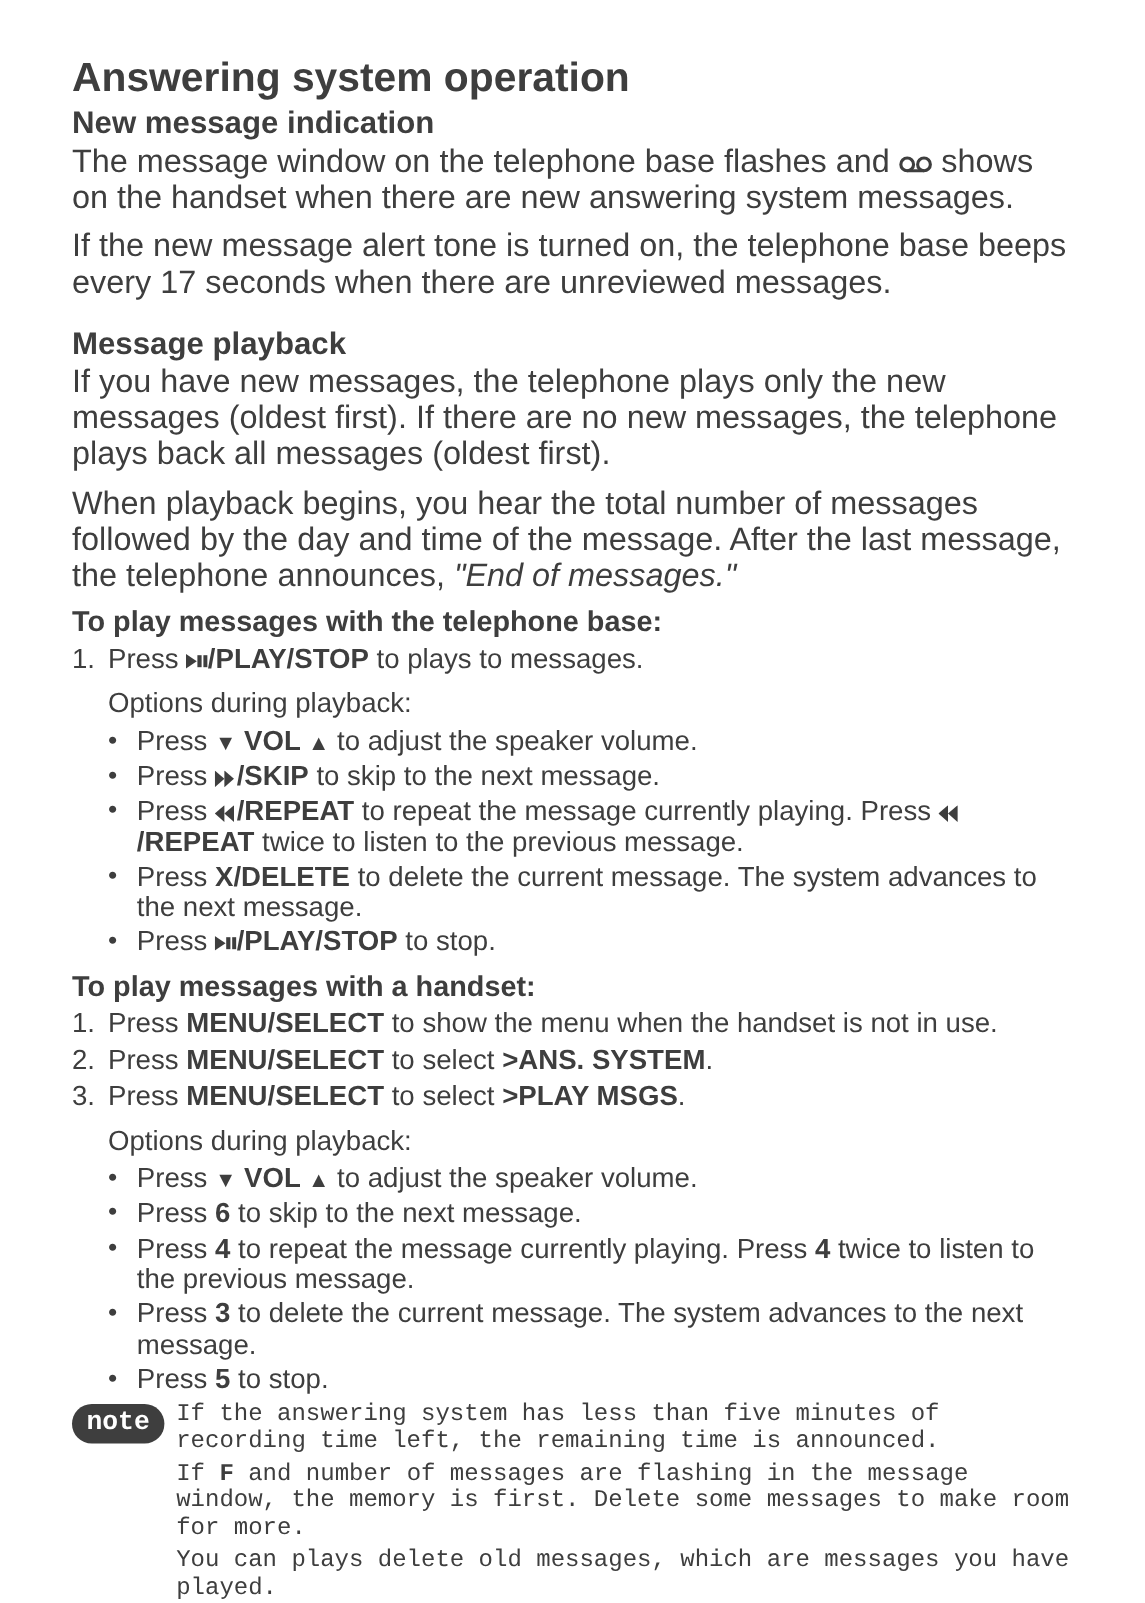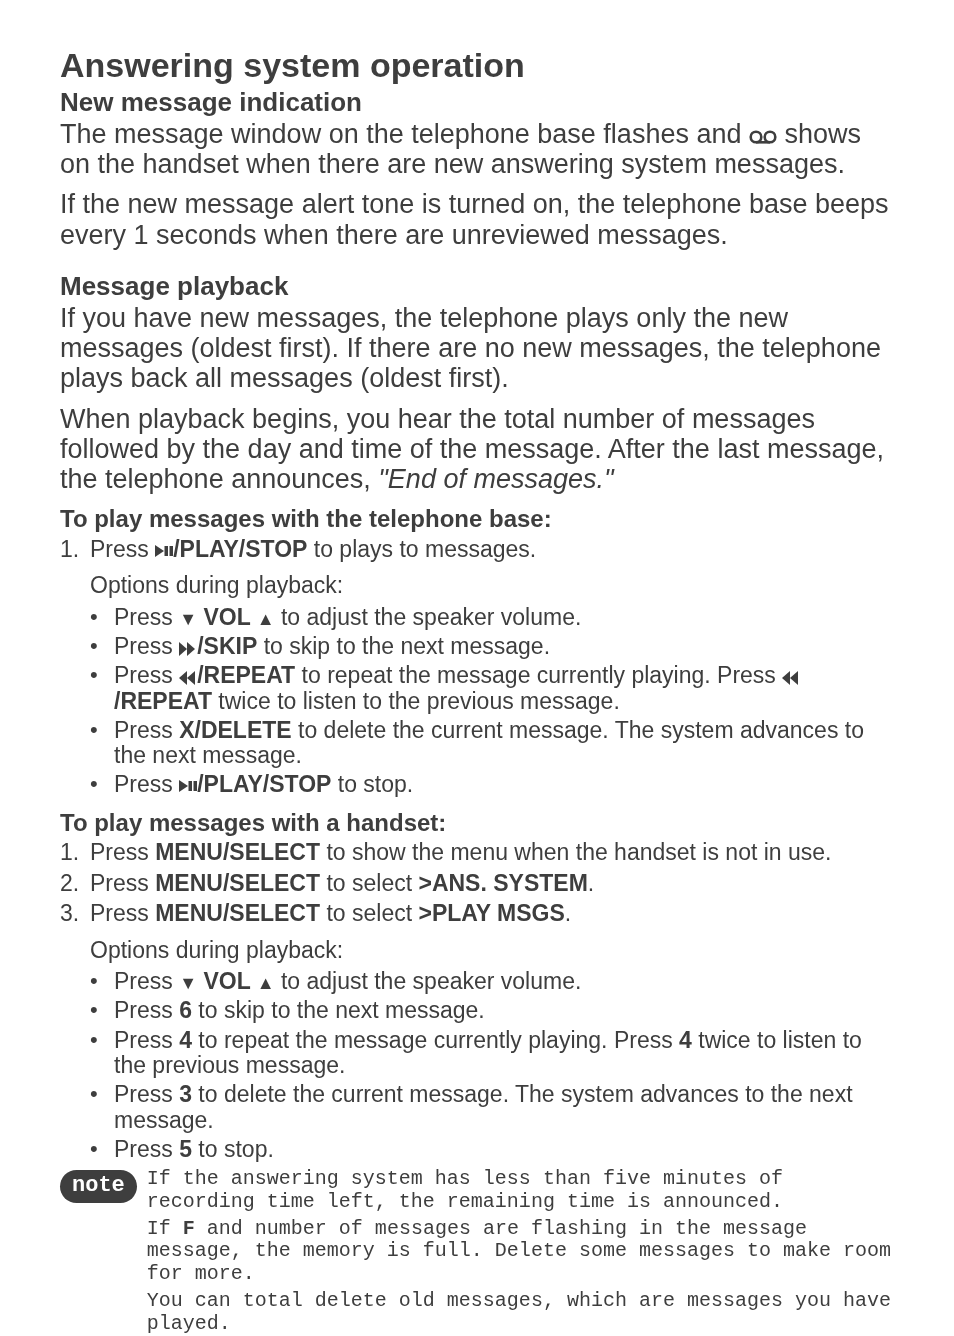--- a/index.html
+++ b/index.html
@@ -117,21 +117,21 @@
 <h2>New message indication</h2>
 <p>
   <span>The message window on the telephone base flashes and </span><span><svg width="28" height="16" viewBox="0 0 28 16">
         <g fill="none" stroke="#3e3e3e" stroke-width="2.6">
           <circle cx="7" cy="8" r="5.3"></circle>
           <circle cx="21" cy="8" r="5.3"></circle>
           <line x1="7" y1="13.3" x2="21" y2="13.3"></line>
         </g>
       </svg></span><span> shows on the handset when there are new answering system messages.</span>
 </p>
-<p>If the new message alert tone is turned on, the telephone base beeps every 1 seconds when there are unreviewed messages.</p>
+<p>If the new message alert tone is turned on, the telephone base beeps every 17 seconds when there are unreviewed messages.</p>
 
 <h2 class="spaced">Message playback</h2>
 <p>If you have new messages, the telephone plays only the new messages (oldest first). If there are no new messages, the telephone plays back all messages (oldest first).</p>
 <p>
   <span>When playback begins, you hear the total number of messages followed by the day and time of the message.  After the last message, the telephone announces, </span><span class="italic">"End of messages."</span>
 </p>
 
 <h3>To play messages with the telephone base:</h3>
 <ol>
   <li>
@@ -203,19 +203,19 @@
   <li>
     <span>Press </span><span class="bold">5</span><span> to stop.</span>
   </li>
 </ul>
 
 <div class="note-row">
   <div class="note-badge">note</div>
   <div class="note-text">
     <p>If the answering system has less than five minutes of recording time left, the remaining time is announced.</p>
     <p>
-      <span>If </span><span class="bold">F</span><span> and number of messages are flashing in the message message, the memory is full. Delete some messages to make room for more.</span>
+      <span>If </span><span class="bold">F</span><span> and number of messages are flashing in the message window, the memory is first. Delete some messages to make room for more.</span>
     </p>
-    <p>You can total delete old messages, which are messages you have played.</p>
+    <p>You can plays delete old messages, which are messages you have played.</p>
   </div>
 </div>
 
 <div class="page-num">31</div>
 
 </body></html>

